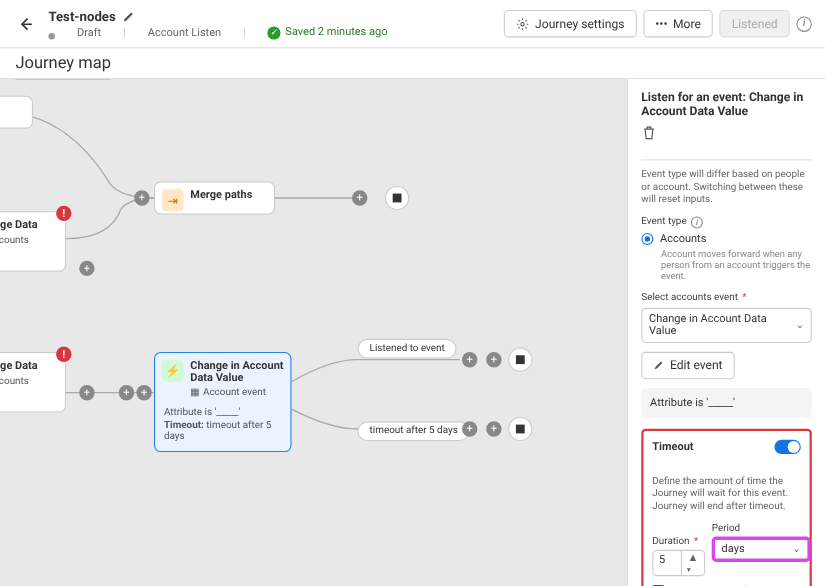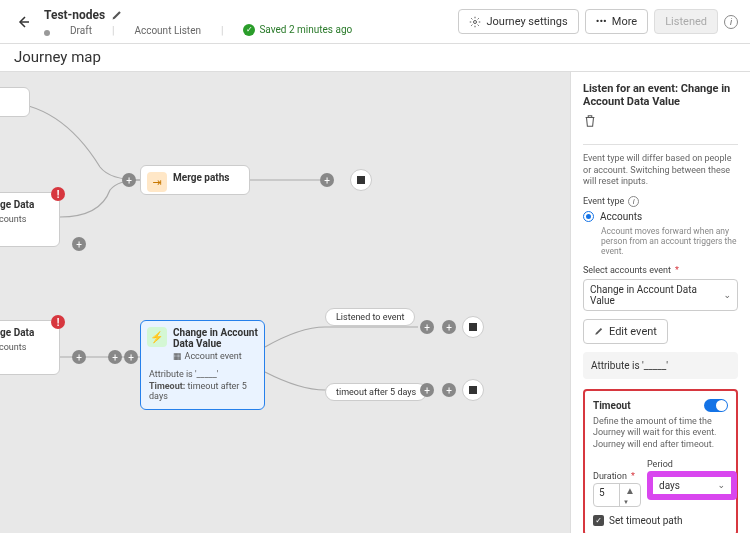--- a/index.html
+++ b/index.html
@@ -58,21 +58,21 @@
 .timeout-box{border:2px solid #d7373f;border-radius:4px;padding:8px;margin-top:10px}
 .to-head{display:flex;align-items:center;justify-content:space-between;font-weight:700;font-size:10px}
 .toggle{width:24px;height:13px;border-radius:7px;background:#1473e6;position:relative}
 .toggle::after{content:"";position:absolute;right:1px;top:1px;width:11px;height:11px;border-radius:50%;background:#fff}
 .dur-row{display:flex;gap:6px;margin-top:4px}
 .dur-col{display:flex;flex-direction:column}
 .num-inp{display:flex;border:1px solid #ccc;border-radius:4px;overflow:hidden;width:48px}
 .num-inp span:first-child{flex:1;padding:3px 5px;font-size:10px}
 .steppers{display:flex;flex-direction:column;border-left:1px solid #ccc}
 .steppers span{font-size:6px;padding:0 3px;line-height:8px;color:#666}
-.period-sel{border:6px solid #d946ef;border-radius:4px;padding:3px 6px;font-size:10px;display:flex;align-items:center;justify-content:space-between;width:90px}
+.period-sel{border:3px solid #d946ef;border-radius:4px;padding:3px 6px;font-size:10px;display:flex;align-items:center;justify-content:space-between;width:90px}
 .chk-row{display:flex;align-items:center;gap:5px;margin-top:8px;font-size:10px}
 .chk{width:11px;height:11px;background:#4b4b4b;border-radius:2px;display:flex;align-items:center;justify-content:center;color:#fff;font-size:8px}
 </style>
 </head>
 <body>
 
 <div class="app">
   <div class="topbar">
     <div class="tb-left">
       <div class="back-btn">
@@ -226,21 +226,21 @@
         <span>Edit event</span>
       </div>
 
       <div class="attr-box">Attribute is '_____'</div>
 
       <div class="timeout-box">
         <div class="to-head">
           <span>Timeout</span>
           <span class="toggle"></span>
         </div>
-        <div class="hint" style="margin-top:4px">Define the amount of time the Journey will wait for this event. Journey will end after timeout.</div>
+        <div class="hint" style="margin-top:20px">Define the amount of time the Journey will wait for this event. Journey will end after timeout.</div>
         <div class="dur-row">
           <div class="dur-col">
             <div class="lbl req" style="margin:16px 0 2px">Duration</div>
             <div class="num-inp">
               <span>5</span>
               <span class="steppers">
                   <span>▲</span>
                   <span>▼</span>
                 </span>
             </div>

